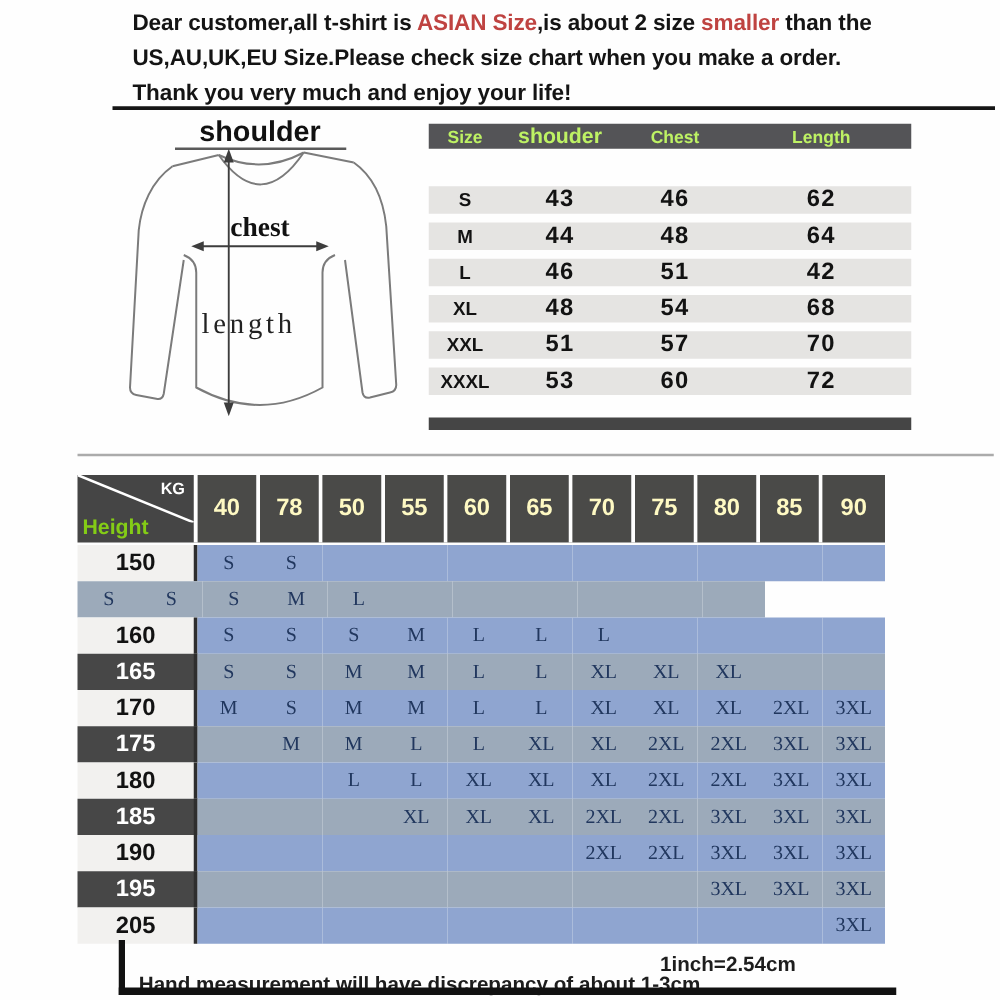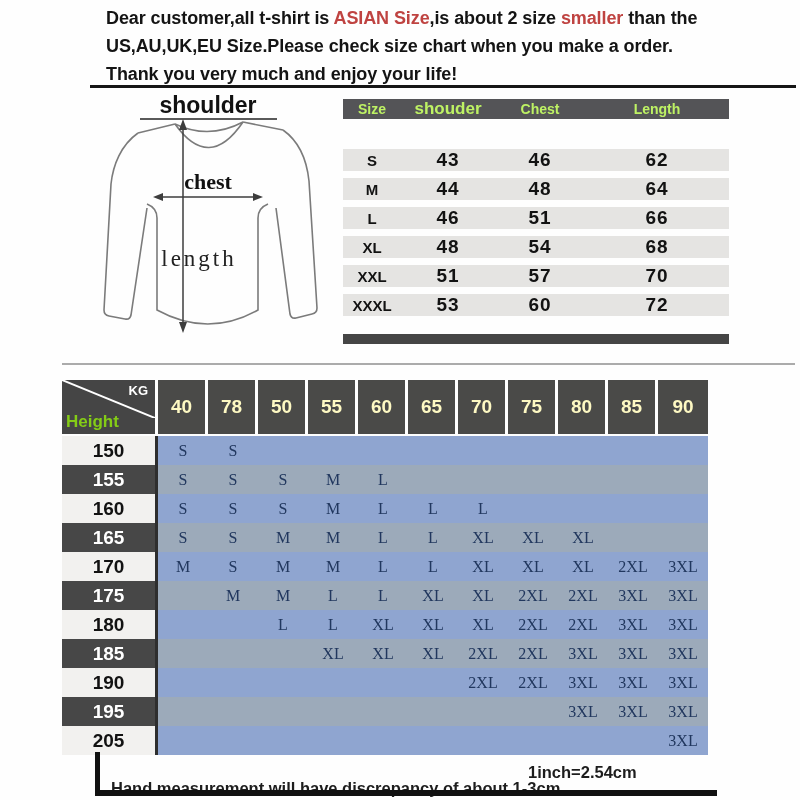--- a/index.html
+++ b/index.html
@@ -117,21 +117,21 @@
         <div class="st-grid st-row">
           <span class="sz">M</span>
           <span class="num">44</span>
           <span class="num">48</span>
           <span class="num">64</span>
         </div>
         <div class="st-grid st-row">
           <span class="sz">L</span>
           <span class="num">46</span>
           <span class="num">51</span>
-          <span class="num">66</span>
+          <span class="num">42</span>
         </div>
         <div class="st-grid st-row">
           <span class="sz">XL</span>
           <span class="num">48</span>
           <span class="num">54</span>
           <span class="num">68</span>
         </div>
         <div class="st-grid st-row">
           <span class="sz">XXL</span>
           <span class="num">51</span>
@@ -181,21 +181,20 @@
           <div class="mx-cell"></div>
           <div class="mx-cell"></div>
           <div class="mx-cell"></div>
           <div class="mx-cell"></div>
           <div class="mx-cell"></div>
           <div class="mx-cell"></div>
           <div class="mx-cell"></div>
           <div class="mx-cell"></div>
         </div>
         <div class="mx-row gray">
-          <div class="mx-label dark">155</div>
           <div class="mx-cell">S</div>
           <div class="mx-cell">S</div>
           <div class="mx-cell">S</div>
           <div class="mx-cell">M</div>
           <div class="mx-cell">L</div>
           <div class="mx-cell"></div>
           <div class="mx-cell"></div>
           <div class="mx-cell"></div>
           <div class="mx-cell"></div>
           <div class="mx-cell"></div>

